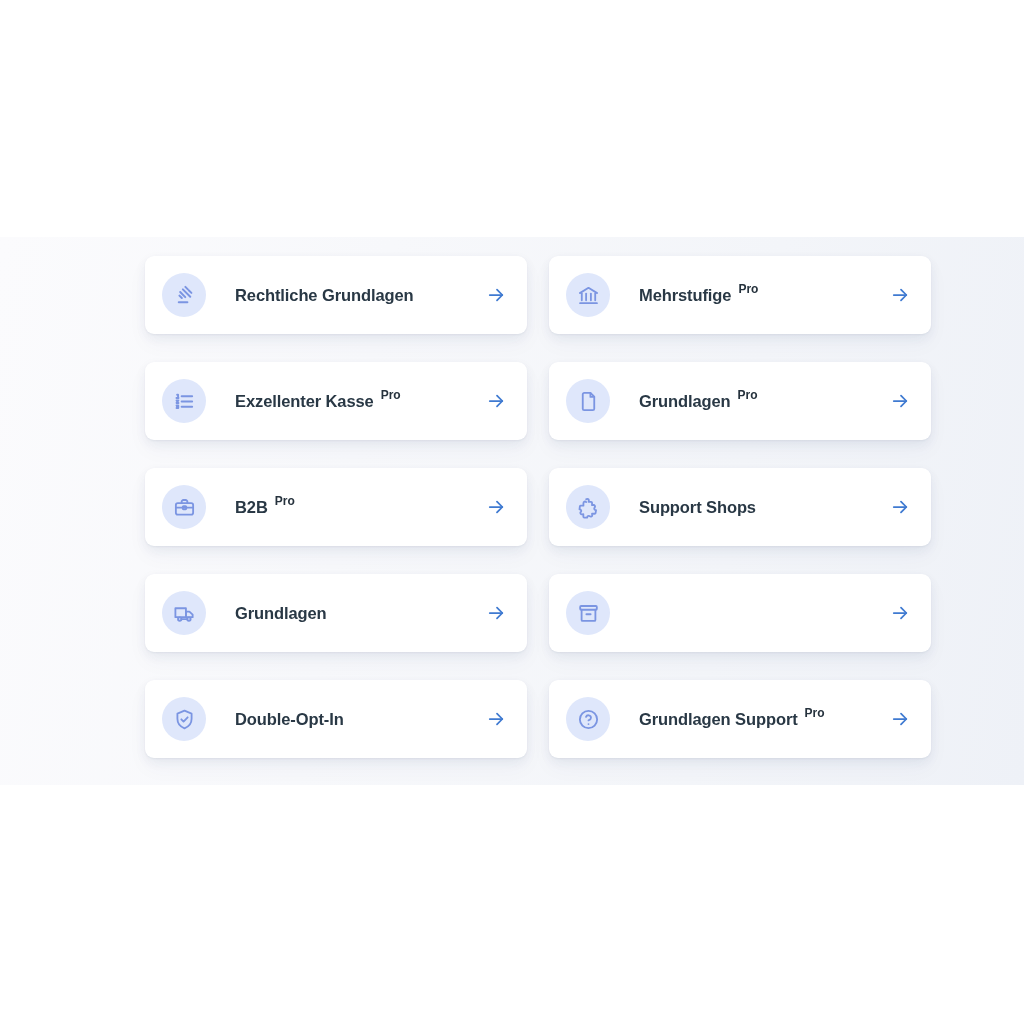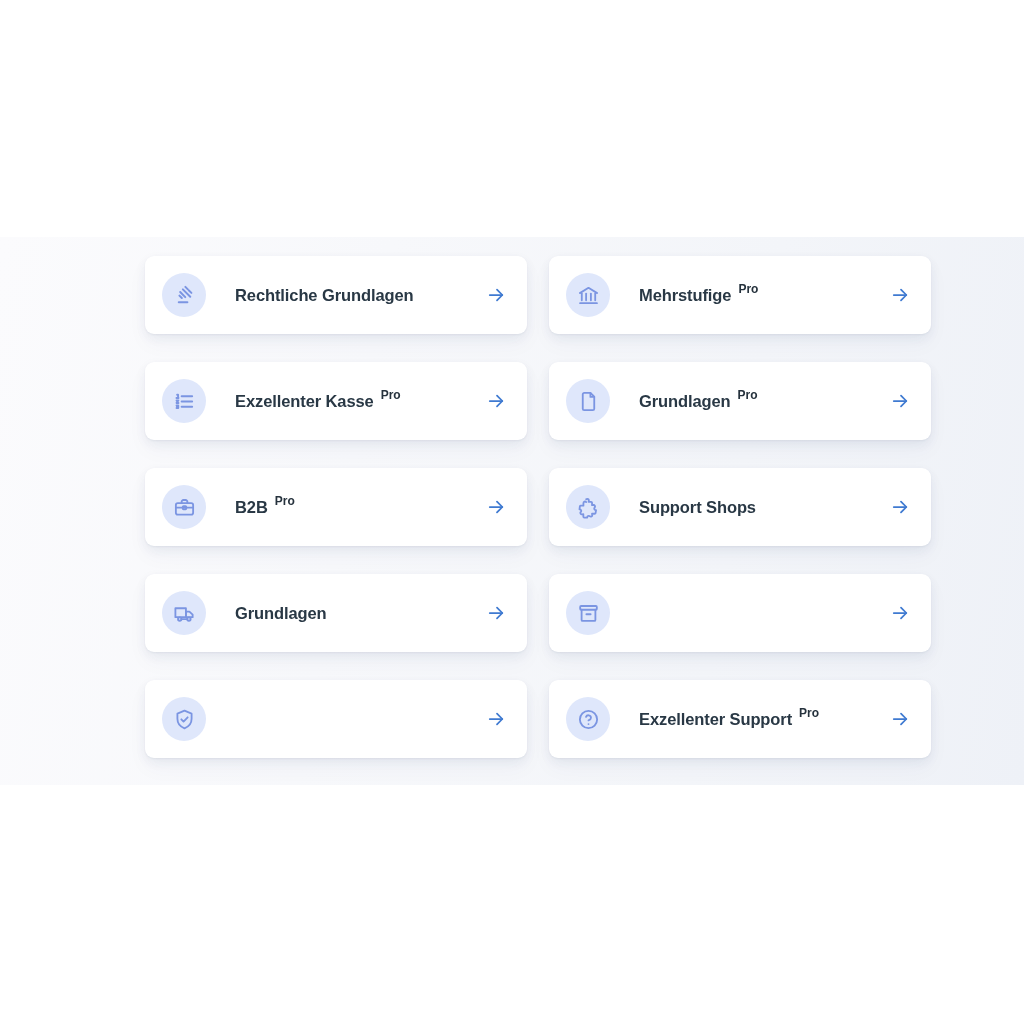--- a/index.html
+++ b/index.html
@@ -272,37 +272,40 @@
           </svg>
         </span>
       </div>
       <div class="card">
         <span class="icon-badge">
           <svg viewBox="0 0 24 24" fill="none" stroke="#7b95e2" stroke-width="1.9" stroke-linecap="round" stroke-linejoin="round">
             <path d="M12 2.8 4.6 5.9v5.4c0 4.6 3.1 8.3 7.4 9.9 4.3-1.6 7.4-5.3 7.4-9.9V5.9z"></path>
             <path d="m8.7 11.8 2.3 2.4 4.3-4.5"></path>
           </svg>
         </span>
+        <span class="card-label">
+          <span class="card-title">Double-Opt-In</span>
+        </span>
         <span class="arrow">
           <svg viewBox="0 0 24 24" fill="none" stroke="#3f7ad1" stroke-width="2.1" stroke-linecap="round" stroke-linejoin="round">
             <path d="M4.5 12h15"></path>
             <path d="m13.2 5.6 6.4 6.4-6.4 6.4"></path>
           </svg>
         </span>
       </div>
       <div class="card">
         <span class="icon-badge">
           <svg viewBox="0 0 24 24" fill="none" stroke="#7b95e2" stroke-width="1.9" stroke-linecap="round" stroke-linejoin="round">
             <circle cx="12" cy="12" r="9"></circle>
             <path d="M9.4 9.3a2.7 2.7 0 0 1 5.2.9c0 1.8-2.6 2.7-2.6 2.7"></path>
             <path d="M12 16.8h.02"></path>
           </svg>
         </span>
         <span class="card-label">
-          <span class="card-title">Exzellenter Support</span>
+          <span class="card-title">Grundlagen Support</span>
           <span class="pro-badge">Pro</span>
         </span>
         <span class="arrow">
           <svg viewBox="0 0 24 24" fill="none" stroke="#3f7ad1" stroke-width="2.1" stroke-linecap="round" stroke-linejoin="round">
             <path d="M4.5 12h15"></path>
             <path d="m13.2 5.6 6.4 6.4-6.4 6.4"></path>
           </svg>
         </span>
       </div>
     </div>

